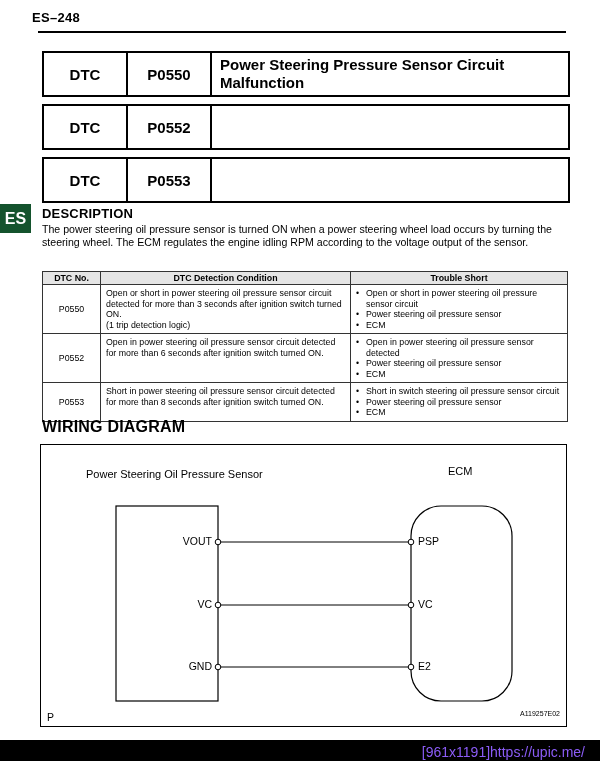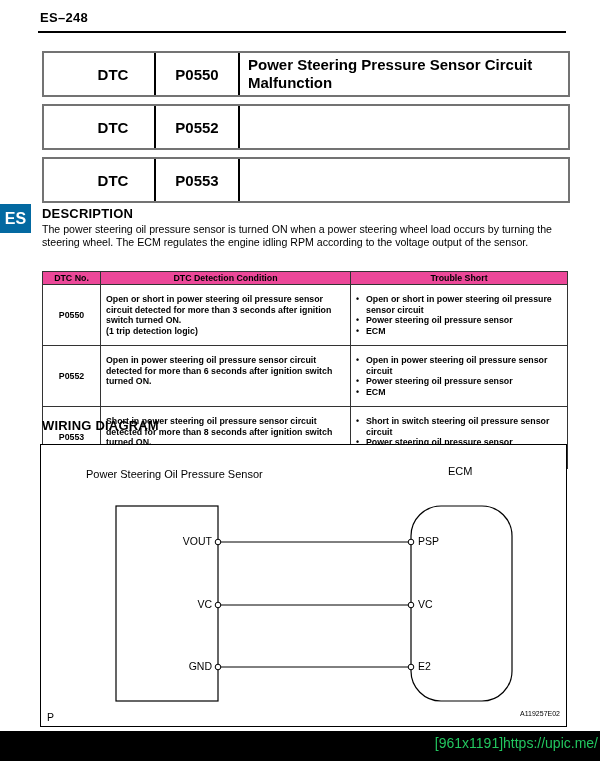--- a/index.html
+++ b/index.html
@@ -5,59 +5,59 @@
   * { box-sizing: border-box; }
   html, body { margin: 0; padding: 0; }
   body {
     width: 600px; height: 761px;
     font-family: "Liberation Sans", "DejaVu Sans", sans-serif;
     background: #fff; color: #000;
   }
   .page { position: relative; width: 600px; height: 761px; overflow: hidden; background: #fff; outline: 1px solid #c9c9c9; }
 
   
-  .page-num { position: absolute; top: 10px; left: 40px; font-size: 13px; font-weight: bold; letter-spacing: .3px; }
+  .page-num { position: absolute; top: 10px; left: 32px; font-size: 13px; font-weight: bold; letter-spacing: .3px; }
   .header-center { position: absolute; top: 12px; left: 110px; right: 40px; text-align: center; font-size: 11px; white-space: nowrap; }
   .header-title { font-weight: bold; letter-spacing: .2px; }
   .header-subtitle { color: #222; letter-spacing: .2px; margin-left: 6px; }
   .header-rule { position: absolute; top: 31px; left: 38px; right: 34px; border-top: 2px solid #000; }
 
   
   .dtc-boxes { position: absolute; top: 51px; left: 42px; right: 30px; }
-  .dtc-box { display: flex; border: 2px solid #737373; height: 46px; margin-bottom: 7px; background: #fff; padding-left: 28px; }
+  .dtc-box { display: flex; border: 2px solid #000000; height: 46px; margin-bottom: 7px; background: #fff; }
   .dtc-cell { flex: 0 0 84px; width: 84px; border-right: 2px solid #000; display: flex; align-items: center; justify-content: center; font-size: 15px; font-weight: bold; }
   .dtc-title { flex: 1; display: flex; align-items: center; padding: 1px 8px; font-size: 15px; font-weight: bold; line-height: 1.22; }
 
   
-  .es-tab { position: absolute; top: 204px; left: 0; width: 31px; height: 29px; background: #0369a1; color: #fff; font-size: 16px; font-weight: bold; display: flex; align-items: center; justify-content: center; }
+  .es-tab { position: absolute; top: 204px; left: 0; width: 31px; height: 29px; background: #14532d; color: #fff; font-size: 16px; font-weight: bold; display: flex; align-items: center; justify-content: center; }
 
   
   .desc-heading { position: absolute; top: 206px; left: 42px; font-size: 13px; font-weight: bold; letter-spacing: .2px; }
   .desc-text { position: absolute; top: 223px; left: 42px; right: 18px; font-size: 10.6px; line-height: 1.23; }
 
   
   .dtc-table-wrap { position: absolute; top: 271px; left: 42px; right: 32px; }
   table { border-collapse: collapse; width: 100%; }
   th, td { border: 1px solid #333; font-size: 8.8px; }
-  th { font-weight: bold; text-align: center; padding: 1px 2px; background: #ec4899; }
-  td { padding: 9px 5px; vertical-align: top; line-height: 1.2; font-weight: bold; }
+  th { font-weight: bold; text-align: center; padding: 1px 2px; background: #e5e5e5; }
+  td { padding: 3px 5px; vertical-align: top; line-height: 1.2; }
   td.code { text-align: center; vertical-align: middle; }
   td.cond { white-space: pre-line; }
   .bullet { display: flex; }
   .bullet .dot { flex: 0 0 10px; width: 10px; }
   .bullet .btext { flex: 1; }
 
   
-  .wiring-heading { position: absolute; top: 418px; left: 42px; font-size: 13px; font-weight: bold; letter-spacing: .2px; }
+  .wiring-heading { position: absolute; top: 418px; left: 42px; font-size: 16px; font-weight: bold; letter-spacing: .2px; }
   .diagram { position: absolute; top: 444px; left: 40px; width: 527px; height: 283px; border: 1px solid #000; background: #fff; }
   .diagram svg { display: block; }
   svg text { font-family: "Liberation Sans", "DejaVu Sans", sans-serif; fill: #000; }
 
   
-  .wm-bar { position: absolute; left: 0; right: 0; bottom: 0; height: 30px; background: #000; color: #22c55e; font-size: 14px; line-height: 25px; text-align: right; padding-right: 2px; }
+  .wm-bar { position: absolute; left: 0; right: 0; bottom: 0; height: 21px; background: #000; color: #8b5cf6; font-size: 14px; line-height: 25px; text-align: right; padding-right: 15px; }
 </style>
 </head>
 <body>
 
 <div class="page">
 
   <div class="page-num">ES–248</div>
   <div class="header-rule"></div>
 
   <div class="dtc-boxes">
@@ -114,21 +114,21 @@
                 <span class="btext">ECM</span>
               </div>
           </td>
         </tr>
         <tr>
           <td class="code">P0552</td>
           <td class="cond">Open in power steering oil pressure sensor circuit detected for more than 6 seconds after ignition switch turned ON.</td>
           <td>
             <div class="bullet">
                 <span class="dot">•</span>
-                <span class="btext">Open in power steering oil pressure sensor circuit</span>
+                <span class="btext">Open in power steering oil pressure sensor detected</span>
               </div>
             <div class="bullet">
                 <span class="dot">•</span>
                 <span class="btext">Power steering oil pressure sensor</span>
               </div>
             <div class="bullet">
                 <span class="dot">•</span>
                 <span class="btext">ECM</span>
               </div>
           </td>

